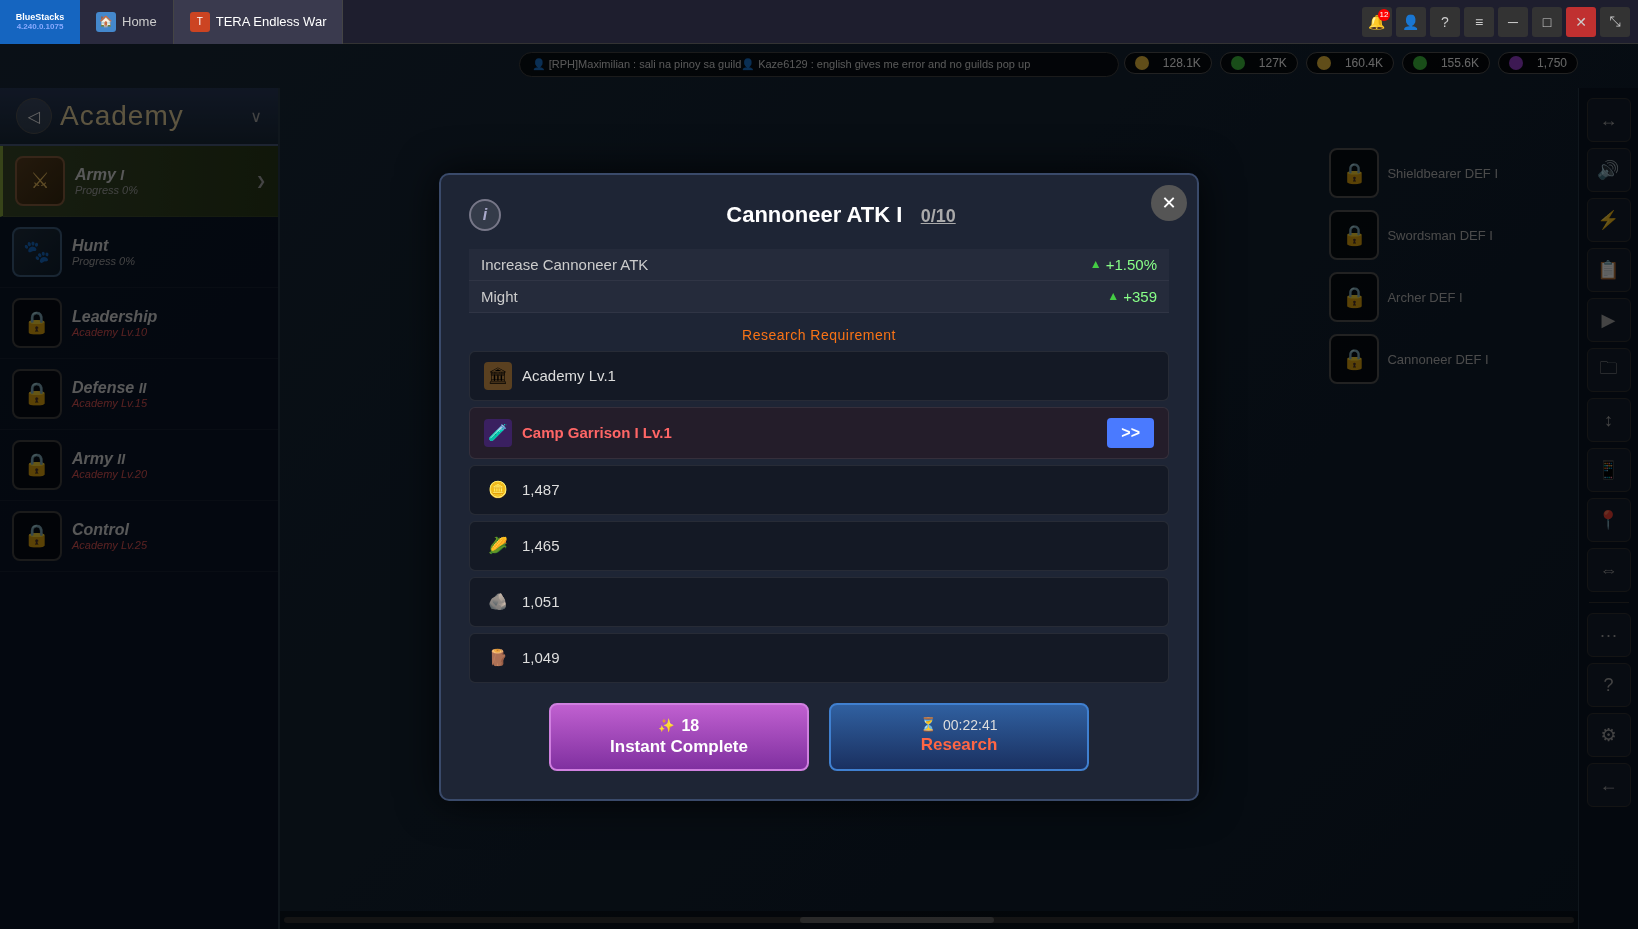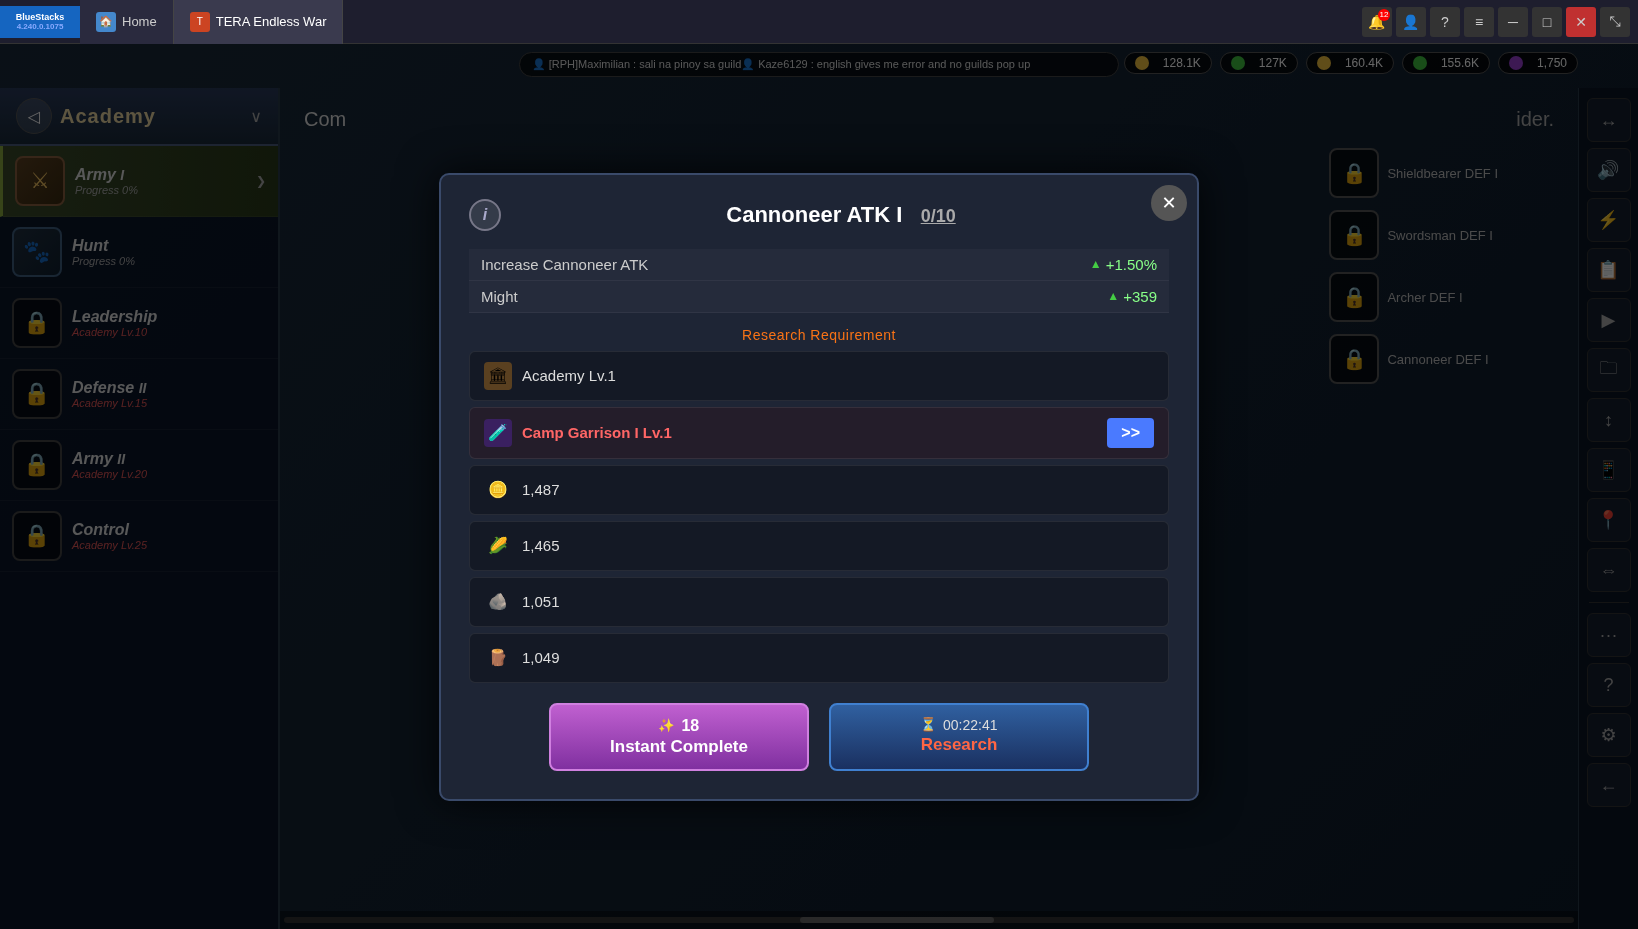--- a/index.html
+++ b/index.html
@@ -31,21 +31,21 @@
       background: #2a2a3e;
       border-right: 1px solid #444;
       cursor: pointer;
       font-size: 13px;
       color: #ccc;
       gap: 6px;
     }
     .tab-item.active { background: #3a3a4e; color: #fff; }
     .bluestacks-logo {
       width: 80px;
-      height: 32px;
+      height: 44px;
       background: #1565c0;
       display: flex;
       align-items: center;
       justify-content: center;
       color: white;
       font-size: 11px;
       font-weight: bold;
       flex-direction: column;
     }
     .tab-icon {
@@ -149,22 +149,22 @@
       background: rgba(255,255,255,0.1);
       border: 1px solid #555;
       border-radius: 50%;
       display: flex; align-items: center; justify-content: center;
       color: #fff;
       font-size: 16px;
       cursor: pointer;
     }
     .sidebar-title {
       color: #e8d4a0;
-      font-size: 20px;
-      font-weight: bold;
+      font-size: 28px;
+      font-weight: normal;
       letter-spacing: 1px;
     }
     .sidebar-expand-btn {
       margin-left: auto;
       color: #aaa;
       cursor: pointer;
       font-size: 16px;
     }
 
     .sidebar-item {
@@ -589,24 +589,20 @@
     <div class="sidebar-item">
       <div class="sidebar-icon icon-locked">🔒</div>
       <div class="sidebar-item-text">
         <div class="sidebar-item-name">Control</div>
         <div class="sidebar-item-sub">Academy Lv.25</div>
       </div>
     </div>
   </div>
 
   <div id="main-content">
-    <div id="page-header">
-      <span class="page-title-text">Com</span>
-      <span style="color:#aaa;font-size:20px;margin-left:auto;">ider.</span>
-    </div>
 
     <div id="research-grid">
       <div class="research-node">
         <div class="research-node-icon">🔒</div>
         <span class="research-node-label">Shieldbearer DEF I</span>
       </div>
       <div class="research-node">
         <div class="research-node-icon">🔒</div>
         <span class="research-node-label">Swordsman DEF I</span>
       </div>

